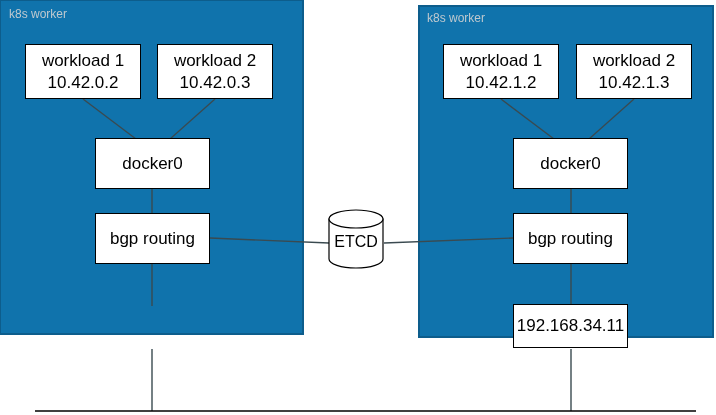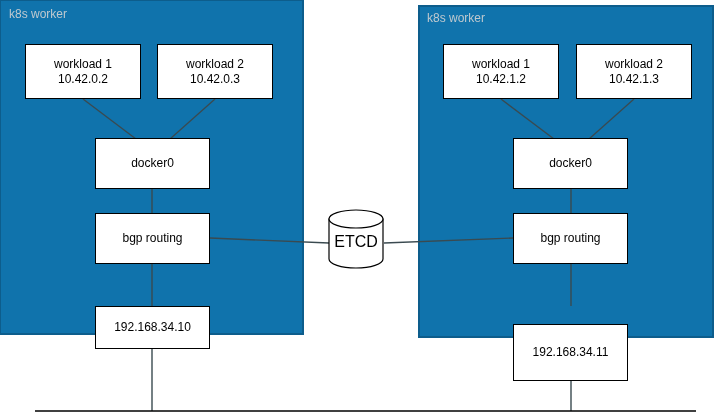--- a/index.html
+++ b/index.html
@@ -28,21 +28,21 @@
   .node-box {
     position: absolute;
     box-sizing: border-box;
     background: #ffffff;
     border: 1px solid #000000;
     display: flex;
     flex-direction: column;
     align-items: center;
     justify-content: center;
     font-family: "Liberation Sans", sans-serif;
-    font-size: 12px;
+    font-size: 17px;
     color: #000000;
     line-height: 1.25;
     white-space: nowrap;
   }
   .node-box .line1,
   .node-box .line2 {
     display: block;
     text-align: center;
   }
   .zone-label {
@@ -114,39 +114,36 @@
   </div>
 
   <div class="node-box" style="left:95px; top:138px; width:115px; height:51px;">
     <span class="line1">docker0</span>
   </div>
 
   <div class="node-box" style="left:95px; top:213px; width:115px; height:51px;">
     <span class="line1">bgp routing</span>
   </div>
 
-  <div class="node-box" style="left:95px; top:306px; width:115px; height:43px;">
-    <span class="line1">192.168.34.10</span>
-  </div>
 
   <div class="node-box" style="left:443px; top:44px; width:116px; height:55px;">
     <span class="line1">workload 1</span>
     <span class="line2">10.42.1.2</span>
   </div>
 
   <div class="node-box" style="left:576px; top:44px; width:116px; height:55px;">
     <span class="line1">workload 2</span>
     <span class="line2">10.42.1.3</span>
   </div>
 
   <div class="node-box" style="left:513px; top:138px; width:115px; height:51px;">
     <span class="line1">docker0</span>
   </div>
 
   <div class="node-box" style="left:513px; top:213px; width:115px; height:51px;">
     <span class="line1">bgp routing</span>
   </div>
 
-  <div class="node-box" style="left:513px; top:324px; width:115px; height:57px;">
+  <div class="node-box" style="left:513px; top:304px; width:115px; height:44px;">
     <span class="line1">192.168.34.11</span>
   </div>
 
 </div>
 
 </body></html>

